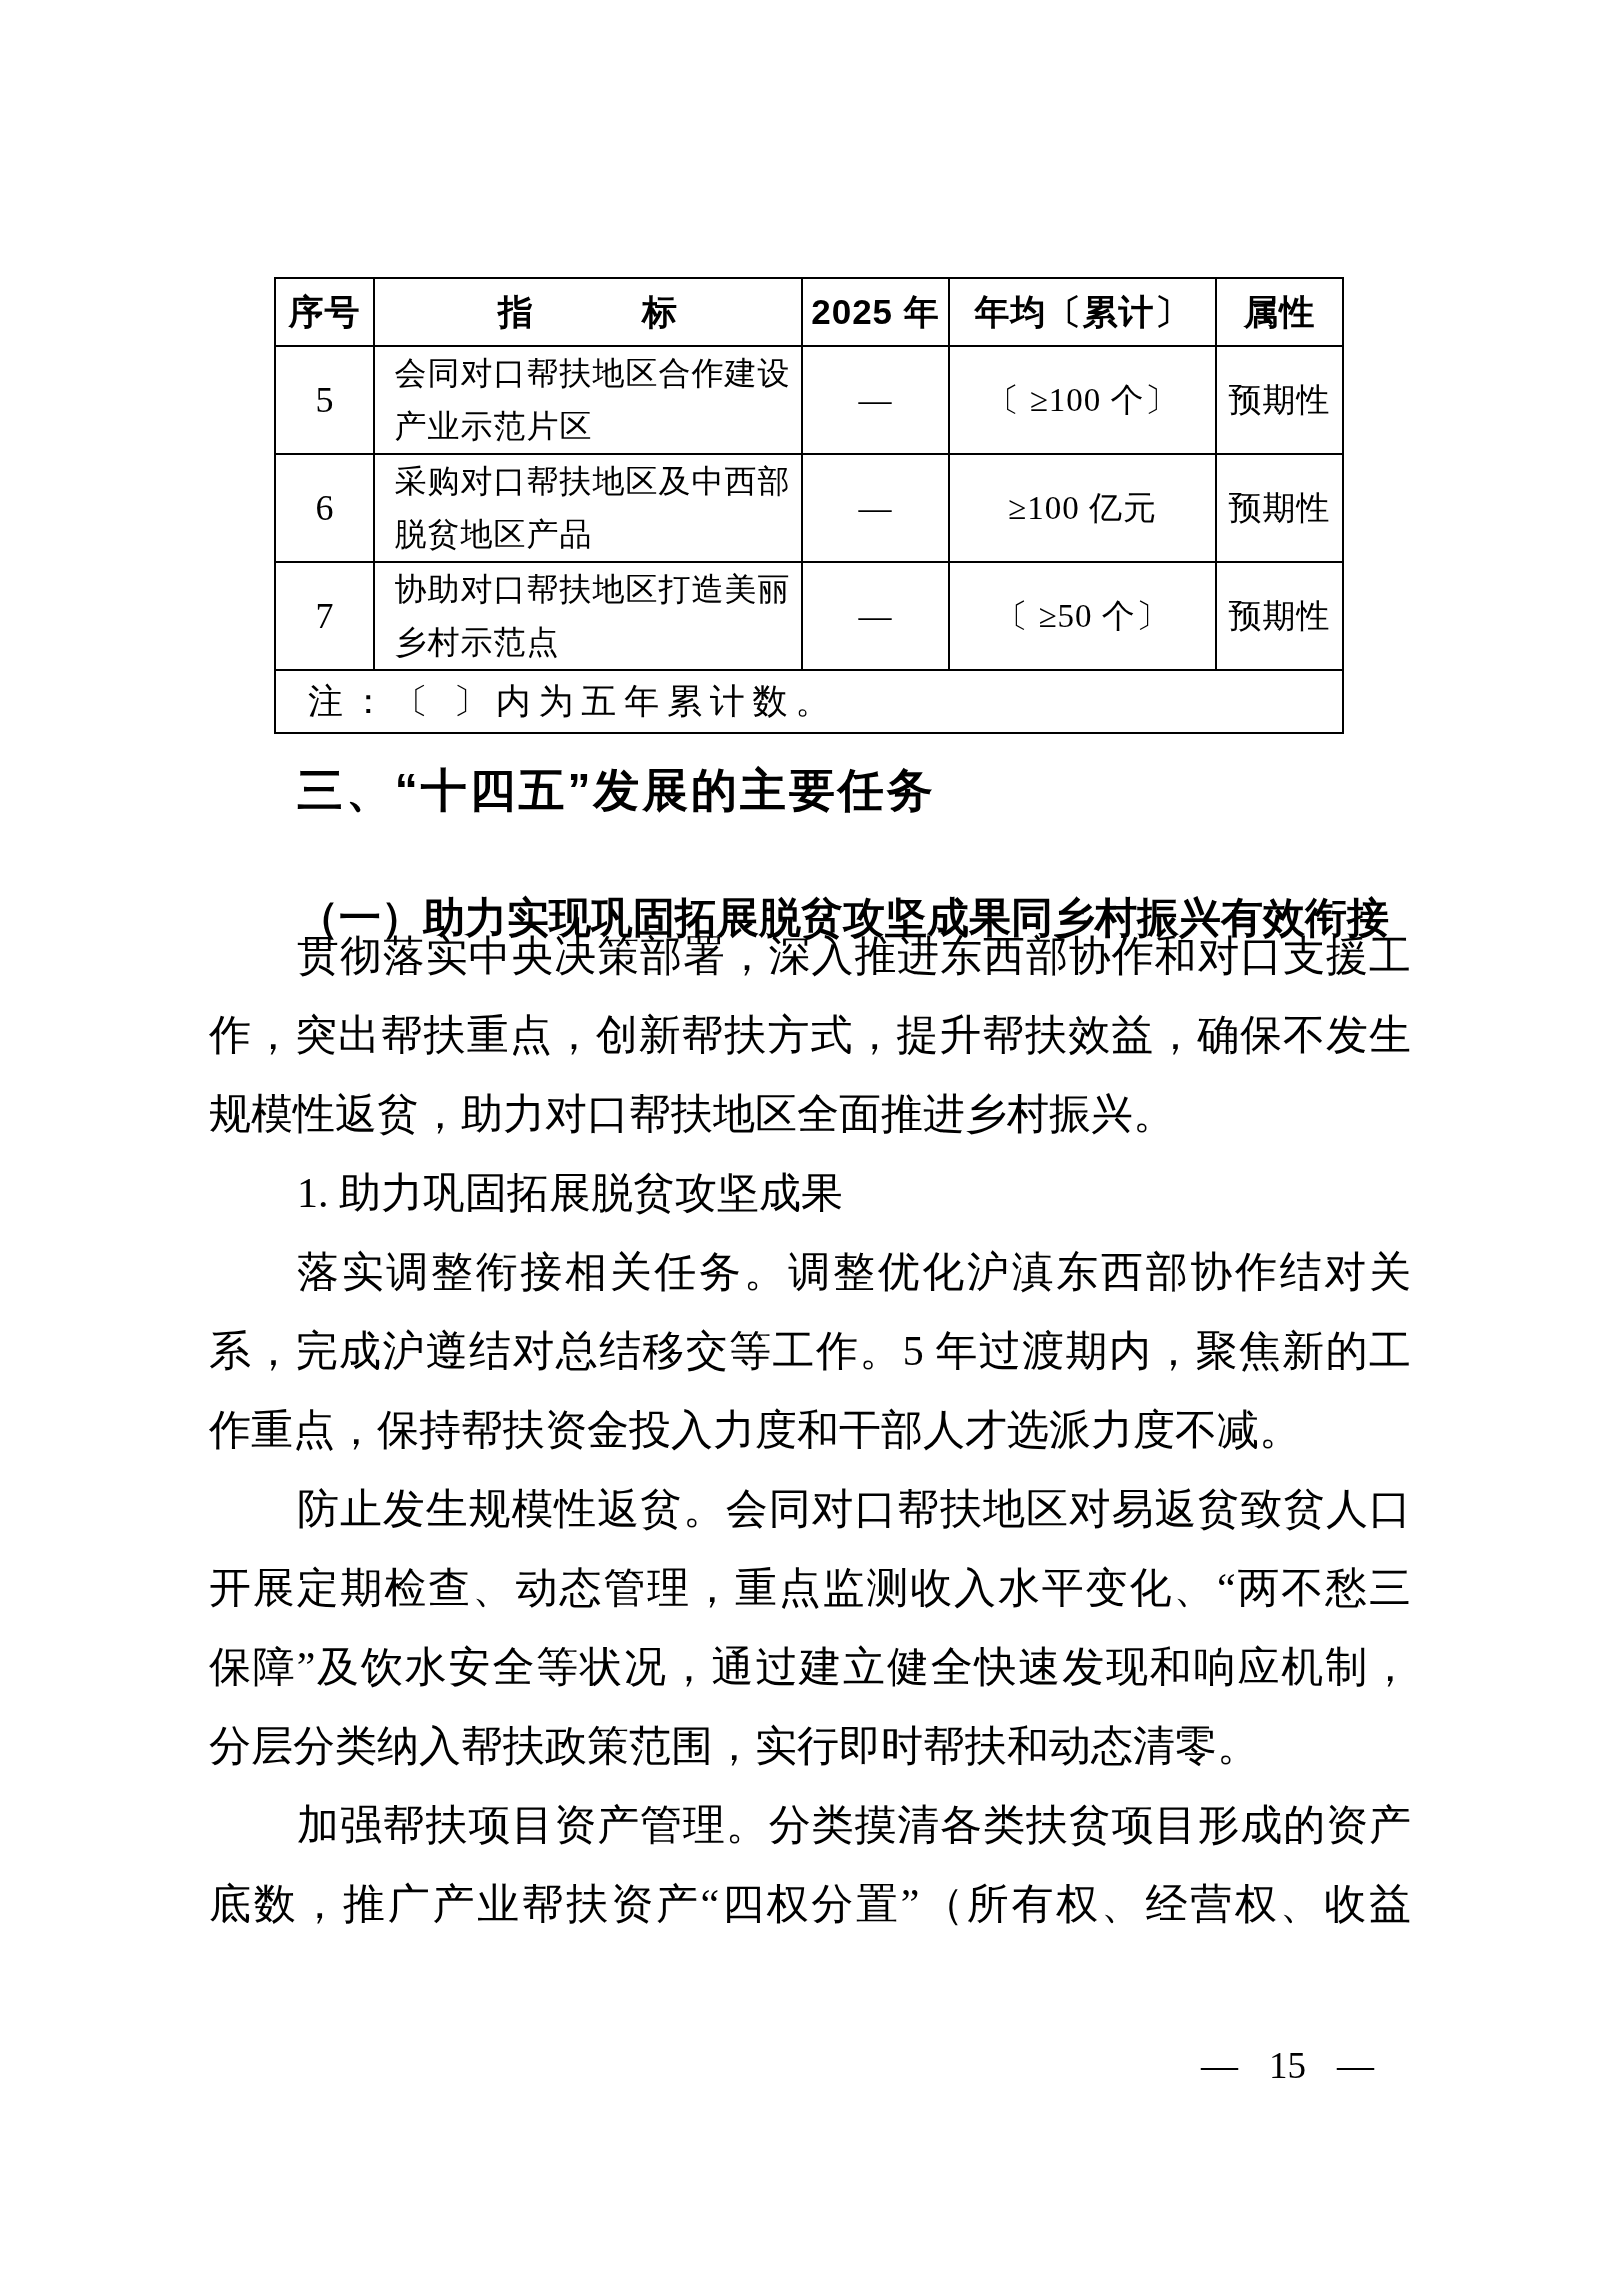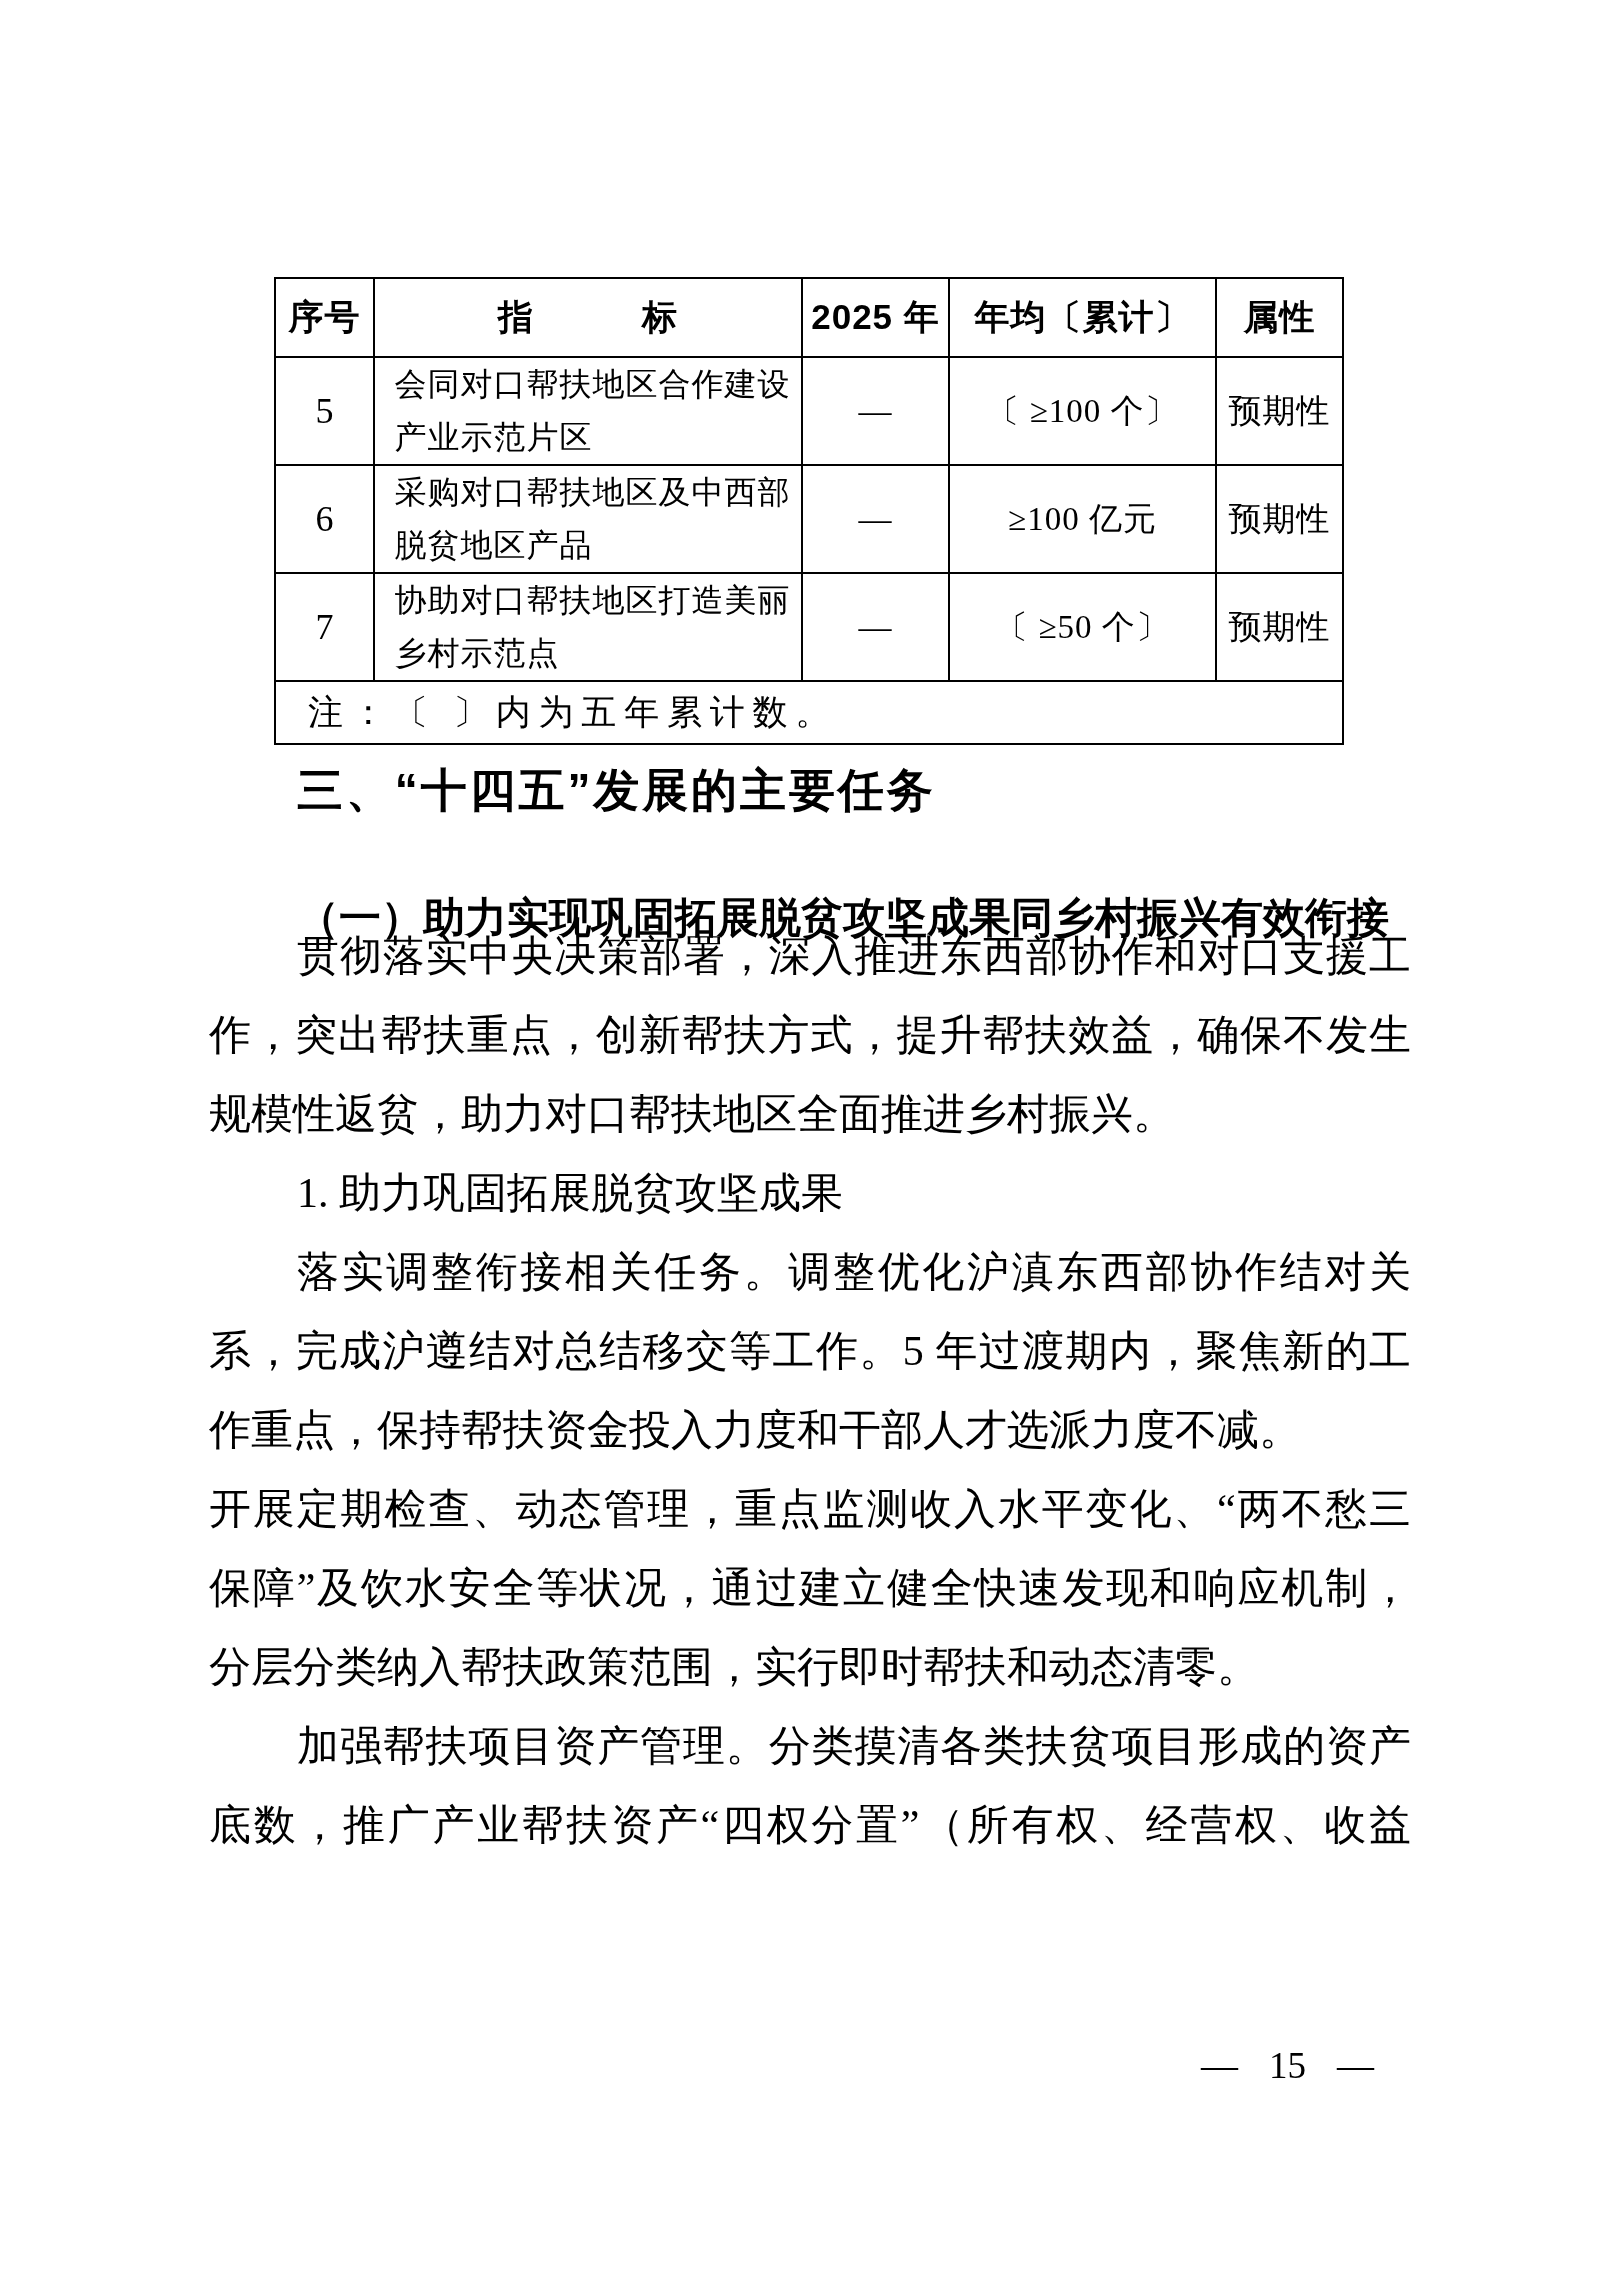--- a/index.html
+++ b/index.html
@@ -20,21 +20,21 @@
     border:2.9px solid #000;
     table-layout:fixed;
   }
   col.c-seq   { width:99px; }
   col.c-ind   { width:428px; }
   col.c-2025  { width:147px; }
   col.c-ann   { width:267px; }
   col.c-attr  { width:127px; }
   table.kpi th, table.kpi td { border:2px solid #000; vertical-align:middle; }
   table.kpi th {
-    height:79px;
+    height:68px;
     font-family:"Liberation Sans","DejaVu Sans",sans-serif;
     font-weight:700; font-size:35px; letter-spacing:1px;
     text-align:center;
   }
   td.seq  { text-align:center; font-size:36px; }
   td.ind  { padding-left:19.6px; font-size:32px; letter-spacing:1px; }
   td.ind .ind-line { line-height:53px; white-space:nowrap; }
   td.mid  { text-align:center; font-size:33px; letter-spacing:1px; white-space:nowrap; }
   tr.r5 td { height:108px; }
   tr.r6 td { height:106px; }
@@ -138,20 +138,21 @@
   <div class="subsection-heading">（一）助力实现巩固拓展脱贫攻坚成果同乡村振兴有效衔接</div>
 
   <div class="body-text">
       <div class="line indent full">贯彻落实中央决策部署，深入推进东西部协作和对口支援工</div>
       <div class="line full">作，突出帮扶重点，创新帮扶方式，提升帮扶效益，确保不发生</div>
       <div class="line">规模性返贫，助力对口帮扶地区全面推进乡村振兴。</div>
       <div class="line indent">1. 助力巩固拓展脱贫攻坚成果</div>
       <div class="line indent full">落实调整衔接相关任务。调整优化沪滇东西部协作结对关</div>
       <div class="line full">系，完成沪遵结对总结移交等工作。5 年过渡期内，聚焦新的工</div>
       <div class="line">作重点，保持帮扶资金投入力度和干部人才选派力度不减。</div>
+      <div class="line indent full">防止发生规模性返贫。会同对口帮扶地区对易返贫致贫人口</div>
       <div class="line full">开展定期检查、动态管理，重点监测收入水平变化、“两不愁三</div>
       <div class="line full">保障”及饮水安全等状况，通过建立健全快速发现和响应机制，</div>
       <div class="line">分层分类纳入帮扶政策范围，实行即时帮扶和动态清零。</div>
       <div class="line indent full">加强帮扶项目资产管理。分类摸清各类扶贫项目形成的资产</div>
       <div class="line full">底数，推广产业帮扶资产“四权分置”（所有权、经营权、收益</div>
     </div>
 
   <div class="footer">
     <span>—</span>
     <span>15</span>

